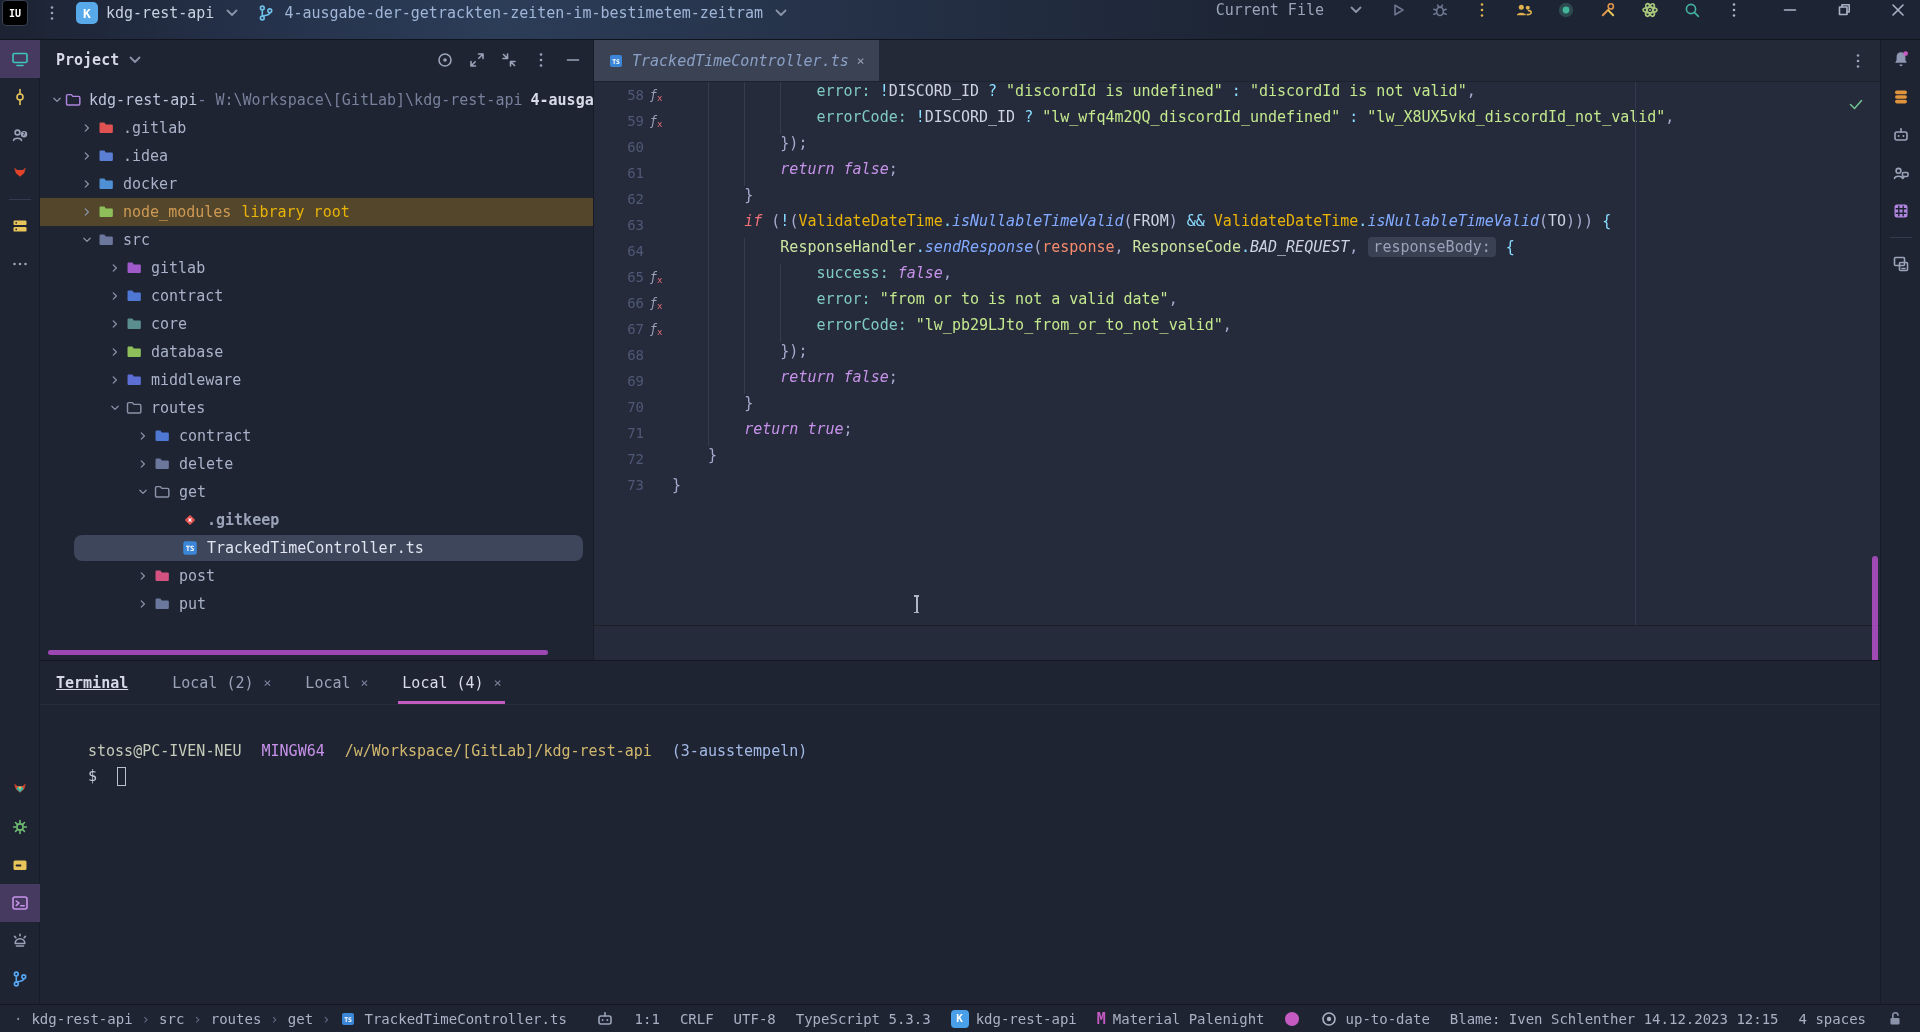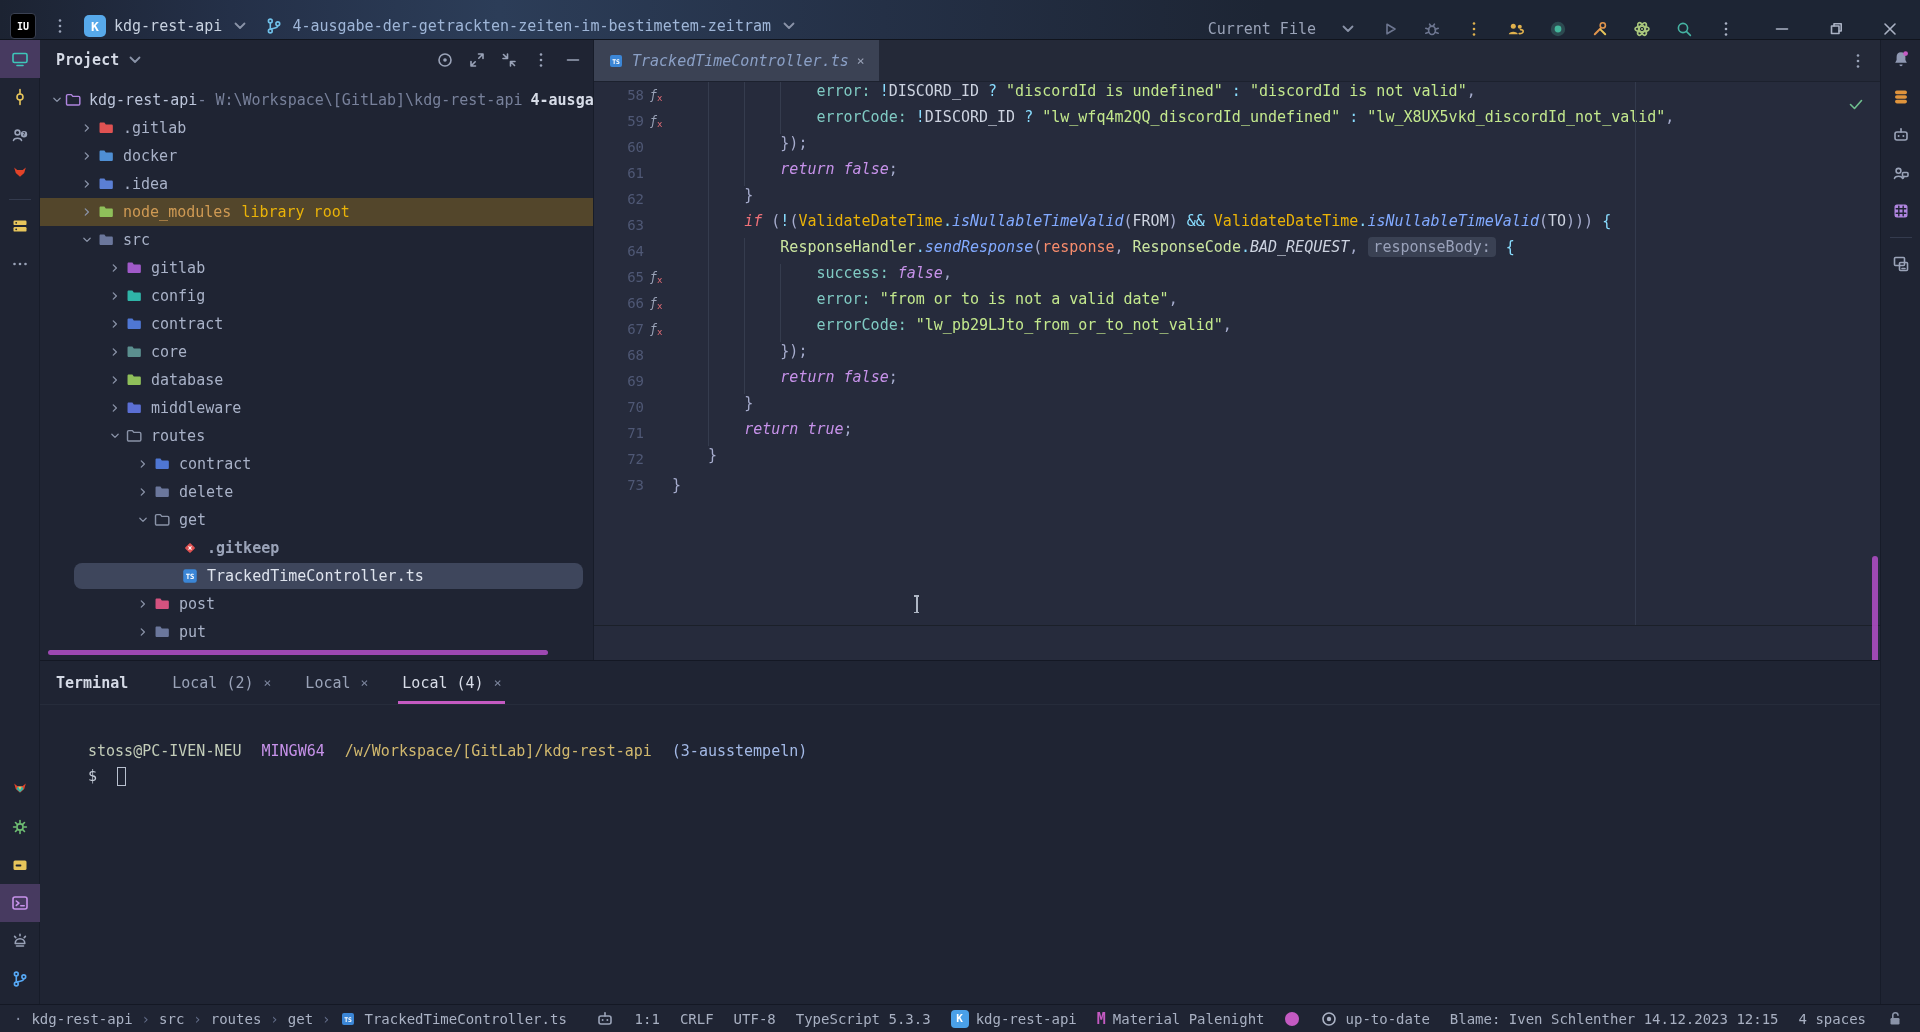--- a/index.html
+++ b/index.html
@@ -5,21 +5,21 @@
   html,body{margin:0;padding:0;background:#10141d;}
   *{box-sizing:border-box;}
   .win{position:relative;width:1920px;height:1032px;background:#1f2433;
        font-family:"DejaVu Sans Mono",monospace;color:#a9b2c8;font-size:15px;
        overflow:hidden;user-select:none;}
   svg{display:block;}
 
   
   .titlebar{position:absolute;left:0;top:0;width:1920px;height:40px;
     background:linear-gradient(90deg,#1c2332 0%,#243048 12%,#2c3d58 26%,#243046 46%,#1d2534 66%,#1d2534 100%);
-    display:flex;align-items:flex-end;padding:0 10px;border-bottom:1px solid #10141d;}
+    display:flex;align-items:flex-start;padding:0 2px;border-bottom:1px solid #10141d;}
   .tb-left{display:flex;align-items:center;gap:14px;}
   .idea-logo{width:26px;height:26px;border-radius:4px;background:#000;color:#fff;
     font-size:10px;font-weight:bold;display:flex;align-items:center;justify-content:center;
     border:1px solid #3a4152;}
   .tb-chip{display:flex;align-items:center;gap:8px;}
   .kbadge{width:22px;height:22px;border-radius:5px;background:#57a9ea;color:#fff;
     font-weight:bold;font-size:13px;display:flex;align-items:center;justify-content:center;}
   .tb-proj{color:#c8d2e0;}
   .tb-branch{color:#9fb6d8;}
   .tb-right{margin-left:auto;display:flex;align-items:center;gap:22px;}
@@ -89,21 +89,21 @@
   .edcheck{position:absolute;right:14px;top:12px;}
   .ibeam{position:absolute;left:318px;top:513px;width:9px;height:18px;}
   .ibeam::before,.ibeam::after{content:"";position:absolute;left:2px;right:2px;height:1.5px;background:#aeb6c4;}
   .ibeam::before{top:0}.ibeam::after{bottom:0}
   .ibeam i{position:absolute;left:4px;top:0;bottom:0;width:1.5px;background:#aeb6c4;}
 
   
   .terminal{position:absolute;left:40px;top:660px;width:1840px;height:344px;background:#1f2433;
     border-top:1px solid #141824;}
   .term-head{height:44px;display:flex;align-items:stretch;padding-left:16px;border-bottom:1px solid #262c3b;}
-  .term-title{color:#d5dae6;font-weight:bold;display:flex;align-items:center;margin-right:40px;}
+  .term-title{color:#d5dae6;font-weight:bold;display:flex;align-items:center;margin-right:40px;text-decoration:underline;}
   .ttabs{display:flex;align-items:stretch;gap:26px;}
   .ttab{position:relative;display:flex;align-items:center;gap:10px;color:#9aa3b8;cursor:pointer;padding:0 4px;}
   .ttab.act{color:#d8dde8;}
   .ttab.act::after{content:"";position:absolute;left:0;right:0;bottom:0;height:3px;background:#c45ac2;}
   .ttab .tx{color:#7f88a0;font-size:13px;}
   .term-body{padding:34px 0 0 48px;line-height:25px;}
   .tp{display:flex;gap:20px;}
   .tp-host{color:#c3cdb9}.tp-env{color:#c792ea}.tp-path{color:#d2b96e}.tp-branch{color:#a3b9e6}
   .tp-sym{color:#c5ccd8}
   .cursorbox{display:inline-block;width:9px;height:19px;border:1.5px solid #b8c0cf;transform:translateY(3px);}
@@ -410,39 +410,39 @@
           </span>
           <span class="tlabel">.gitlab</span>
         </div>
         <div class="trow" style="padding-left: 38px;">
           <span class="chev">
             <svg width="20" height="20" viewBox="0 0 20 20" fill="none" stroke="#8a93a8" stroke-width="1.8" stroke-linecap="round" stroke-linejoin="round">
               <path d="M7.5 5.5l4.5 4.5-4.5 4.5"></path>
             </svg>
           </span>
           <span class="ticn">
+            <svg width="20" height="20" viewBox="0 0 20 20" fill="none" stroke="#5b7fd4" stroke-width="1.6" stroke-linecap="round" stroke-linejoin="round">
+              <path d="M2.8 5.4c0-.8.6-1.4 1.4-1.4h4l1.6 2h6.4c.8 0 1.4.6 1.4 1.4v6.8c0 .8-.6 1.4-1.4 1.4H4.2c-.8 0-1.4-.6-1.4-1.4z" fill="#5b7fd4" stroke="none"></path>
+            </svg>
+          </span>
+          <span class="tlabel">.idea</span>
+        </div>
+        <div class="trow" style="padding-left: 38px;">
+          <span class="chev">
+            <svg width="20" height="20" viewBox="0 0 20 20" fill="none" stroke="#8a93a8" stroke-width="1.8" stroke-linecap="round" stroke-linejoin="round">
+              <path d="M7.5 5.5l4.5 4.5-4.5 4.5"></path>
+            </svg>
+          </span>
+          <span class="ticn">
             <svg width="20" height="20" viewBox="0 0 20 20" fill="none" stroke="#4f8fd4" stroke-width="1.6" stroke-linecap="round" stroke-linejoin="round">
               <path d="M2.8 5.4c0-.8.6-1.4 1.4-1.4h4l1.6 2h6.4c.8 0 1.4.6 1.4 1.4v6.8c0 .8-.6 1.4-1.4 1.4H4.2c-.8 0-1.4-.6-1.4-1.4z" fill="#4f8fd4" stroke="none"></path>
             </svg>
           </span>
           <span class="tlabel">docker</span>
         </div>
-        <div class="trow" style="padding-left: 38px;">
-          <span class="chev">
-            <svg width="20" height="20" viewBox="0 0 20 20" fill="none" stroke="#8a93a8" stroke-width="1.8" stroke-linecap="round" stroke-linejoin="round">
-              <path d="M7.5 5.5l4.5 4.5-4.5 4.5"></path>
-            </svg>
-          </span>
-          <span class="ticn">
-            <svg width="20" height="20" viewBox="0 0 20 20" fill="none" stroke="#5b7fd4" stroke-width="1.6" stroke-linecap="round" stroke-linejoin="round">
-              <path d="M2.8 5.4c0-.8.6-1.4 1.4-1.4h4l1.6 2h6.4c.8 0 1.4.6 1.4 1.4v6.8c0 .8-.6 1.4-1.4 1.4H4.2c-.8 0-1.4-.6-1.4-1.4z" fill="#5b7fd4" stroke="none"></path>
-            </svg>
-          </span>
-          <span class="tlabel">.idea</span>
-        </div>
         <div class="trow hl" style="padding-left: 38px;">
           <span class="chev">
             <svg width="20" height="20" viewBox="0 0 20 20" fill="none" stroke="#8a93a8" stroke-width="1.8" stroke-linecap="round" stroke-linejoin="round">
               <path d="M7.5 5.5l4.5 4.5-4.5 4.5"></path>
             </svg>
           </span>
           <span class="ticn">
             <svg width="20" height="20" viewBox="0 0 20 20" fill="none" stroke="#8fbf5a" stroke-width="1.6" stroke-linecap="round" stroke-linejoin="round">
               <path d="M2.8 5.4c0-.8.6-1.4 1.4-1.4h4l1.6 2h6.4c.8 0 1.4.6 1.4 1.4v6.8c0 .8-.6 1.4-1.4 1.4H4.2c-.8 0-1.4-.6-1.4-1.4z" fill="#8fbf5a" stroke="none"></path>
             </svg>
@@ -468,33 +468,20 @@
             <svg width="20" height="20" viewBox="0 0 20 20" fill="none" stroke="#8a93a8" stroke-width="1.8" stroke-linecap="round" stroke-linejoin="round">
               <path d="M7.5 5.5l4.5 4.5-4.5 4.5"></path>
             </svg>
           </span>
           <span class="ticn">
             <svg width="20" height="20" viewBox="0 0 20 20" fill="none" stroke="#a05ac9" stroke-width="1.6" stroke-linecap="round" stroke-linejoin="round">
               <path d="M2.8 5.4c0-.8.6-1.4 1.4-1.4h4l1.6 2h6.4c.8 0 1.4.6 1.4 1.4v6.8c0 .8-.6 1.4-1.4 1.4H4.2c-.8 0-1.4-.6-1.4-1.4z" fill="#a05ac9" stroke="none"></path>
             </svg>
           </span>
           <span class="tlabel">gitlab</span>
-        </div>
-        <div class="trow" style="padding-left: 66px;">
-          <span class="chev">
-            <svg width="20" height="20" viewBox="0 0 20 20" fill="none" stroke="#8a93a8" stroke-width="1.8" stroke-linecap="round" stroke-linejoin="round">
-              <path d="M7.5 5.5l4.5 4.5-4.5 4.5"></path>
-            </svg>
-          </span>
-          <span class="ticn">
-            <svg width="20" height="20" viewBox="0 0 20 20" fill="none" stroke="#2fb5a8" stroke-width="1.6" stroke-linecap="round" stroke-linejoin="round">
-              <path d="M2.8 5.4c0-.8.6-1.4 1.4-1.4h4l1.6 2h6.4c.8 0 1.4.6 1.4 1.4v6.8c0 .8-.6 1.4-1.4 1.4H4.2c-.8 0-1.4-.6-1.4-1.4z" fill="#2fb5a8" stroke="none"></path>
-            </svg>
-          </span>
-          <span class="tlabel">config</span>
         </div>
         <div class="trow" style="padding-left: 66px;">
           <span class="chev">
             <svg width="20" height="20" viewBox="0 0 20 20" fill="none" stroke="#8a93a8" stroke-width="1.8" stroke-linecap="round" stroke-linejoin="round">
               <path d="M7.5 5.5l4.5 4.5-4.5 4.5"></path>
             </svg>
           </span>
           <span class="ticn">
             <svg width="20" height="20" viewBox="0 0 20 20" fill="none" stroke="#4f77d4" stroke-width="1.6" stroke-linecap="round" stroke-linejoin="round">
               <path d="M2.8 5.4c0-.8.6-1.4 1.4-1.4h4l1.6 2h6.4c.8 0 1.4.6 1.4 1.4v6.8c0 .8-.6 1.4-1.4 1.4H4.2c-.8 0-1.4-.6-1.4-1.4z" fill="#4f77d4" stroke="none"></path>

